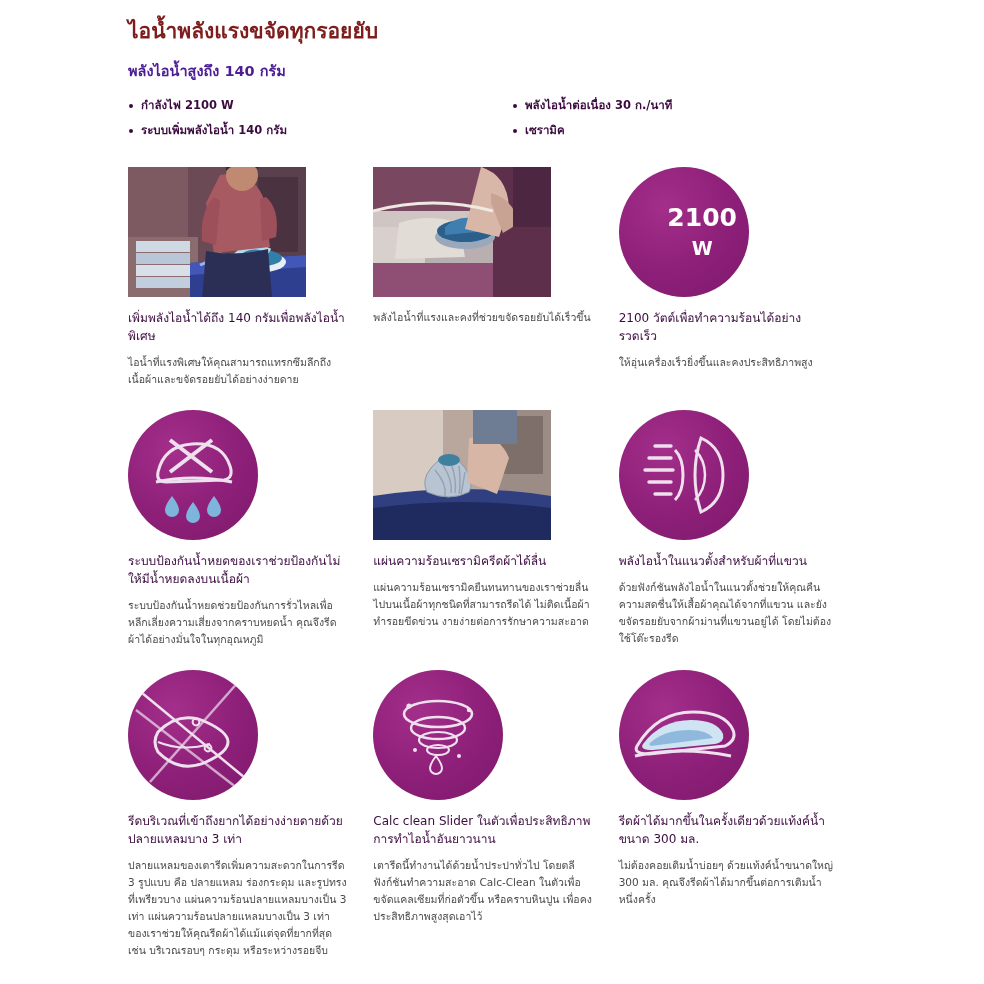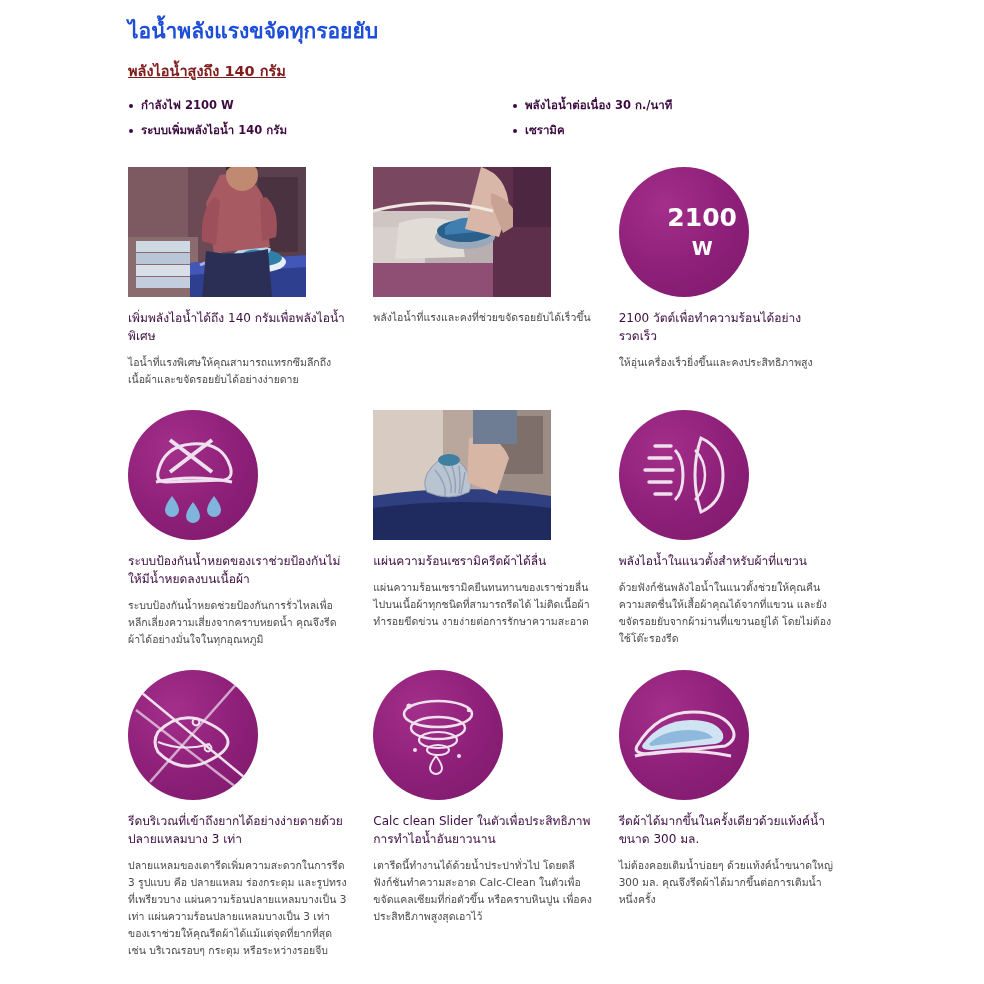--- a/index.html
+++ b/index.html
@@ -11,31 +11,30 @@
   }
   .page {
     position: relative;
     width: 984px; height: 984px;
     overflow: hidden;
     padding: 18px 120px 0 128px;
   }
   .title {
     font-size: 21px;
     font-weight: bold;
-    color: #1d4ed8;
+    color: #7f1d1d;
     letter-spacing: 0;
     margin: 0 0 14px 0;
     line-height: 1.3;
   }
   .subtitle {
     font-size: 14.5px;
     font-weight: bold;
-    color: #7f1d1d;
+    color: #4c1d95;
     margin: 0 0 16px 0;
-    text-decoration: underline;
   }
   .specs {
     display: flex;
     margin-bottom: 20px;
     gap: 32px;
   }
   .spec-col {
     width: 50%;
   }
   .spec-item {

